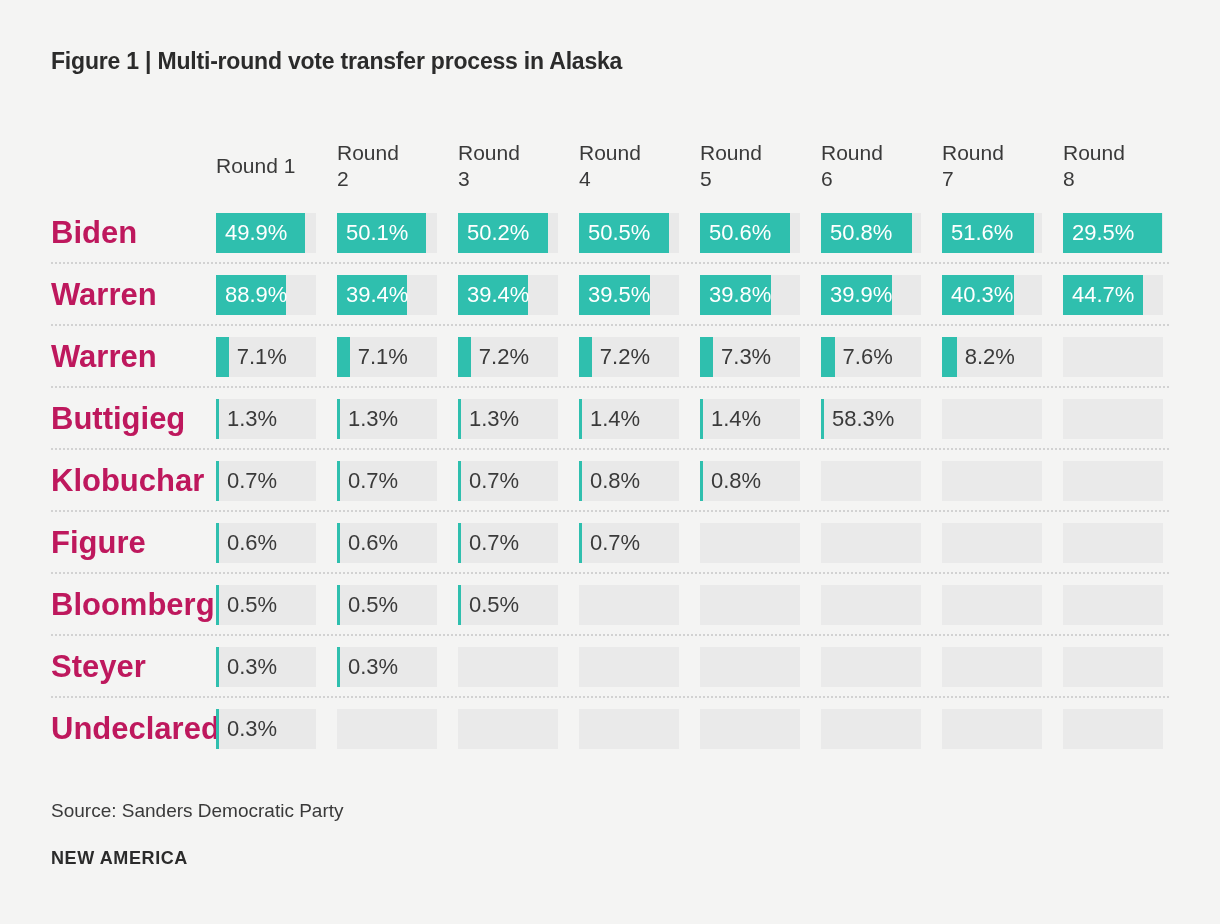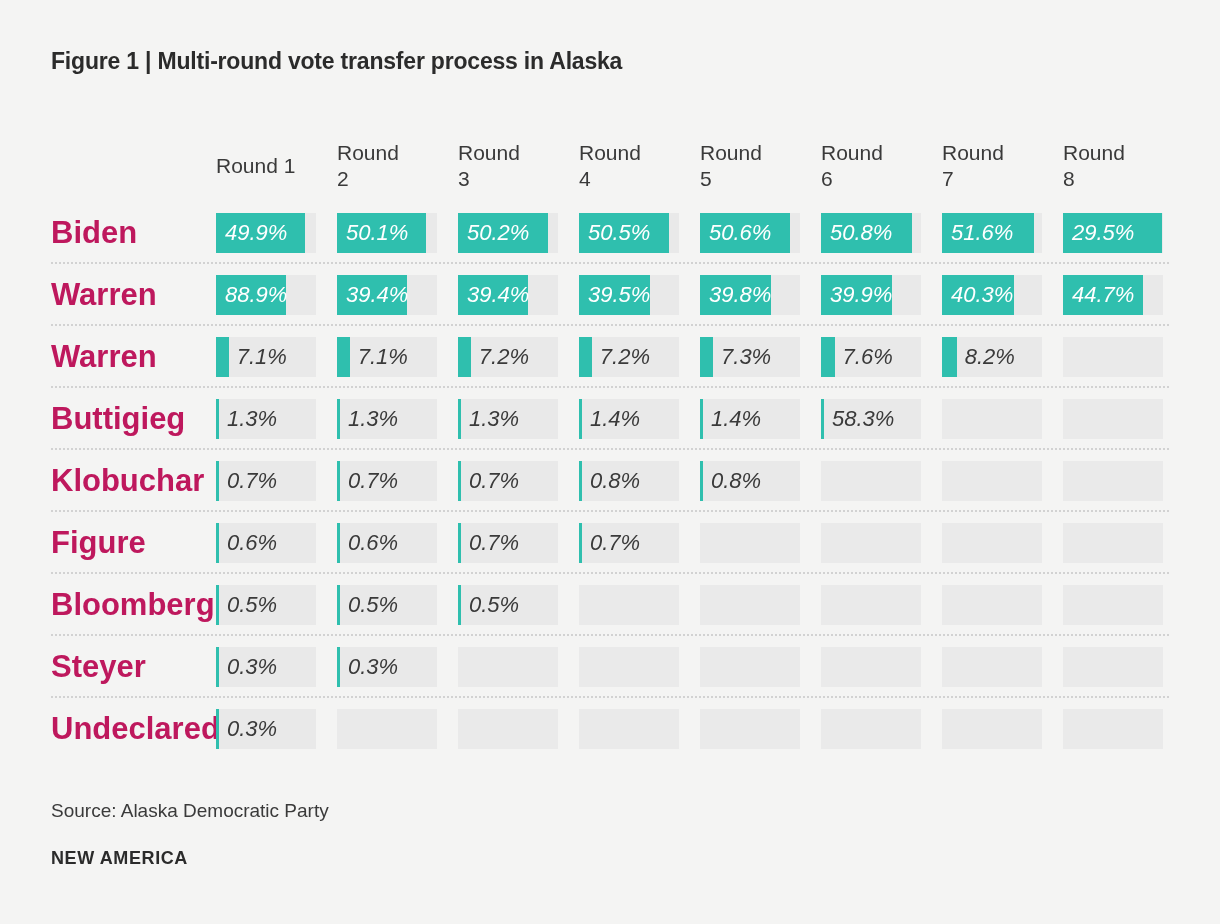--- a/index.html
+++ b/index.html
@@ -110,21 +110,20 @@
   .cell-value {
     position: absolute;
     left: 0;
     top: 0;
     height: 40px;
     line-height: 40px;
     padding-left: 8px;
     font-size: 22px;
     white-space: nowrap;
     color: #3a3a3a;
-    font-style: italic;
   }
   .cell-value.on-bar {
     color: #ffffff;
     padding-left: 9px;
   }
   .cell-value.off-bar {
     padding-left: 0;
   }
 
   
@@ -394,16 +393,16 @@
         <div class="cell empty"></div>
         <div class="cell empty"></div>
         <div class="cell empty"></div>
         <div class="cell empty"></div>
         <div class="cell empty"></div>
         <div class="cell empty"></div>
         <div class="cell empty"></div>
       </div>
     </div>
 
-  <div class="source">Source: Alaska Democratic Party</div>
+  <div class="source">Source: Sanders Democratic Party</div>
   <div class="brand">NEW AMERICA</div>
 
 </div>
 
 </body></html>

